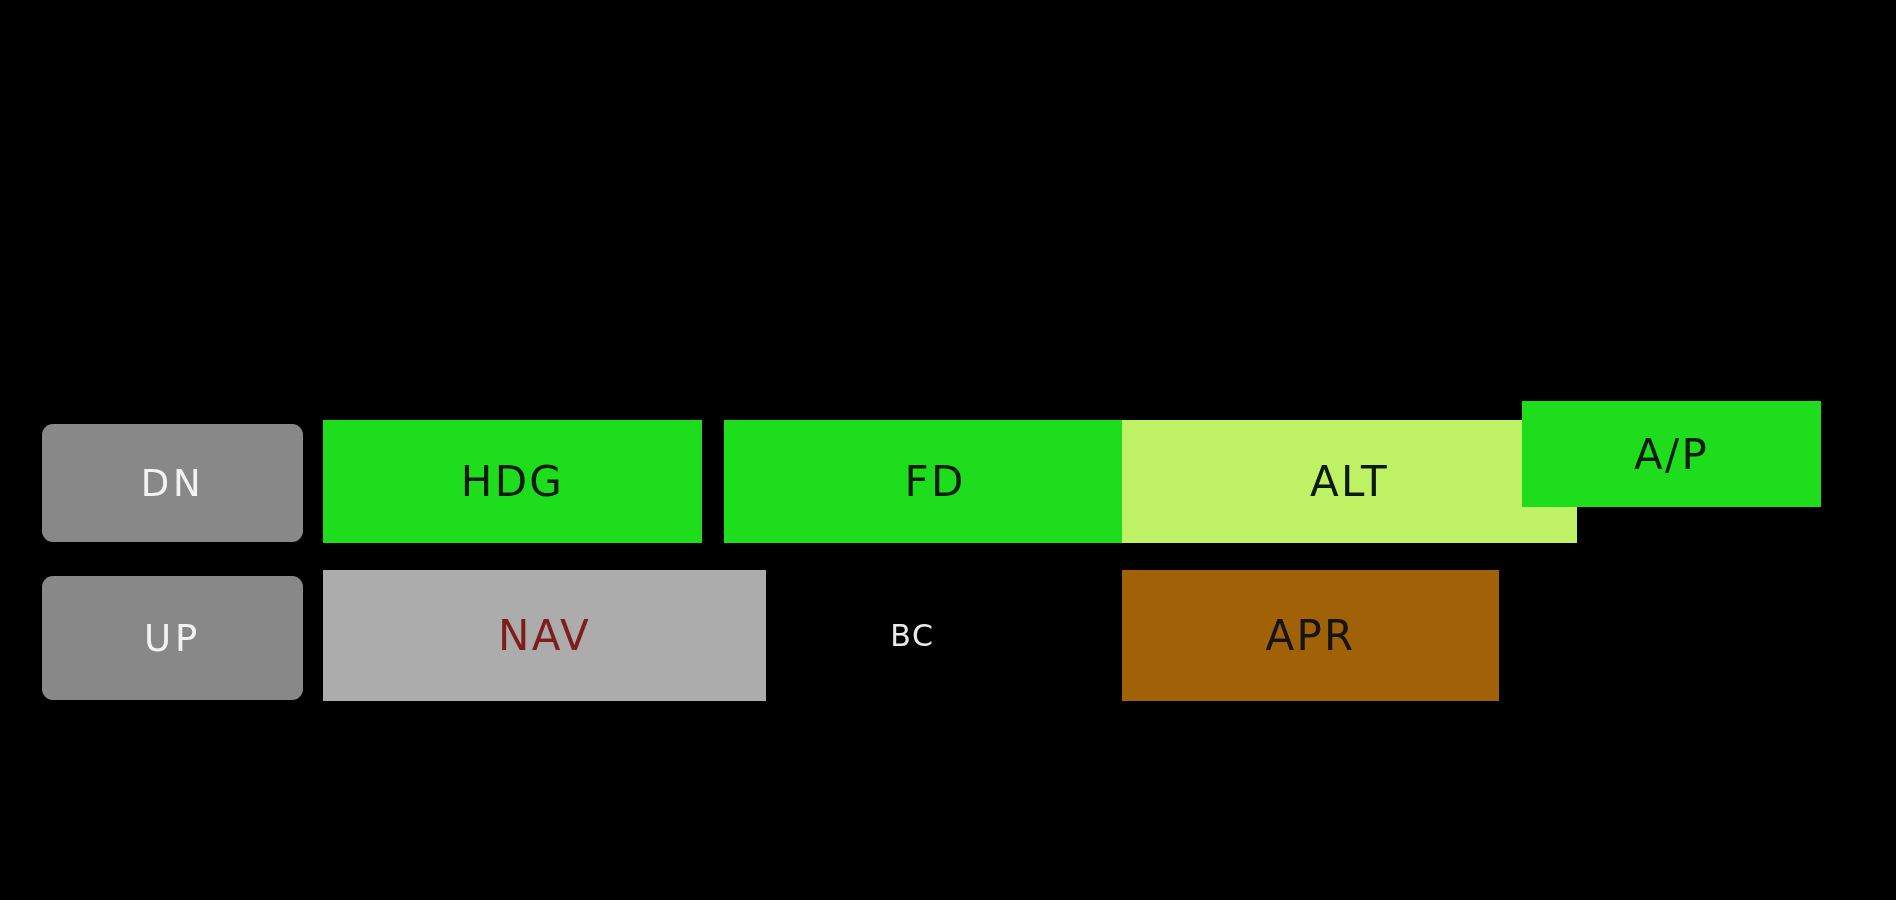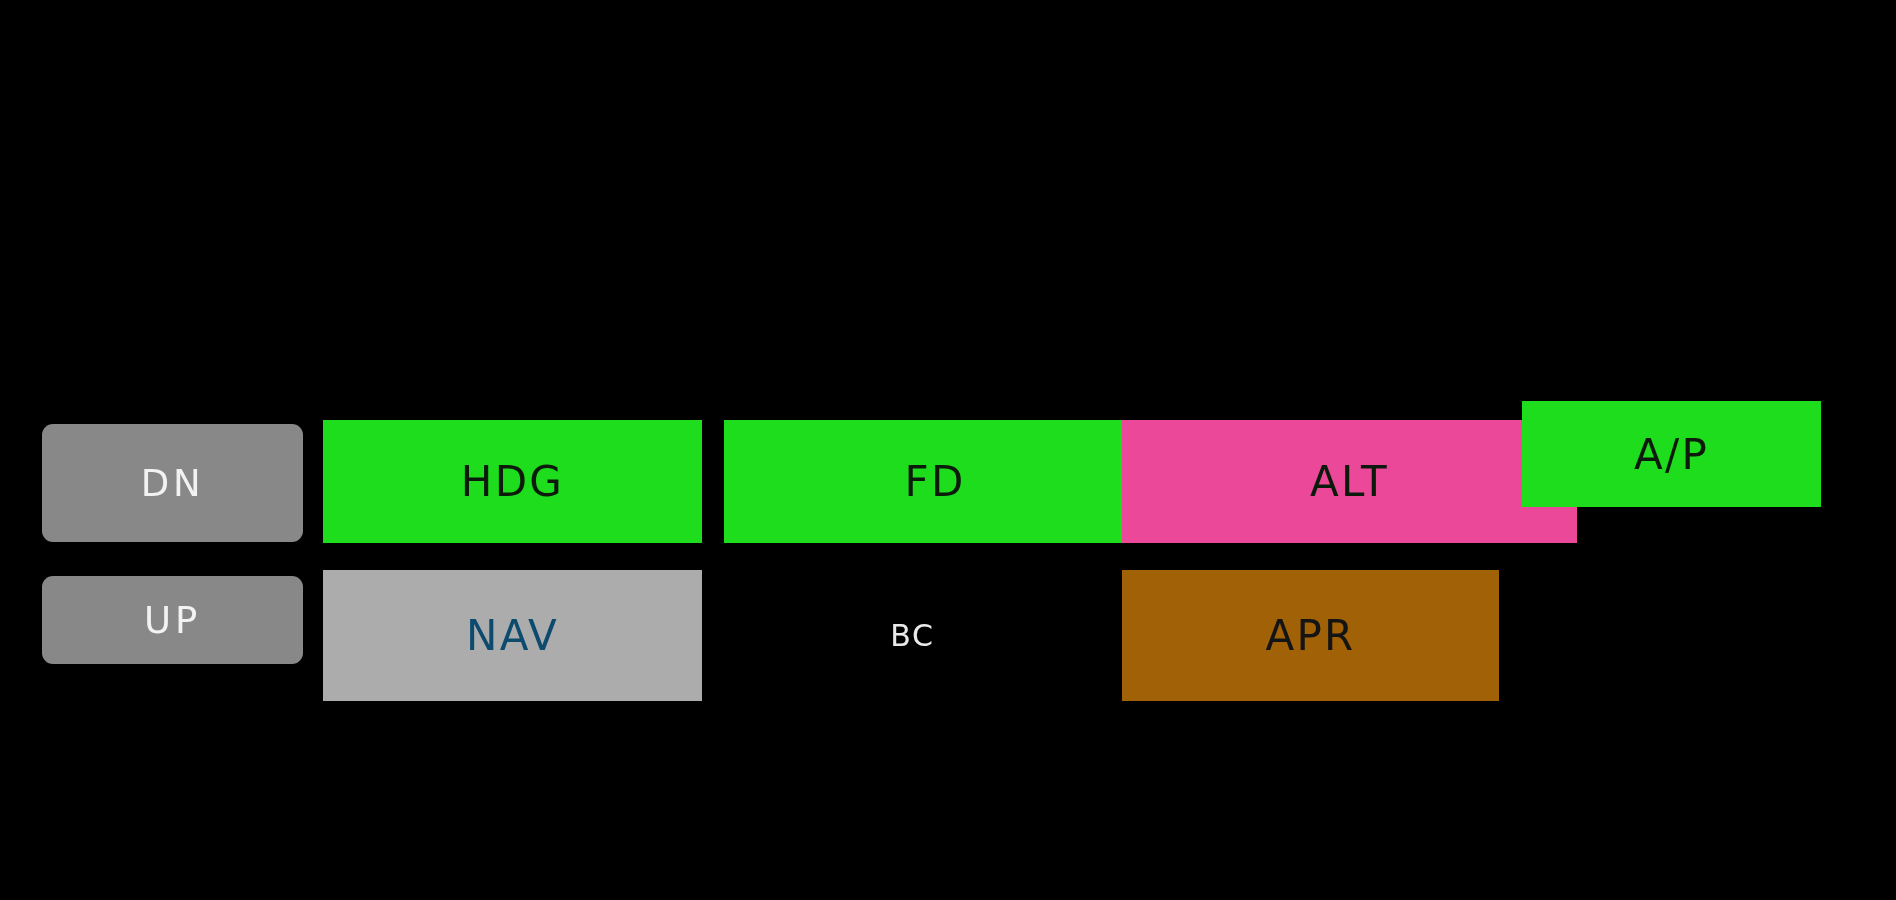--- a/index.html
+++ b/index.html
@@ -69,36 +69,36 @@
     font-weight: 400;
   }
 </style>
 </head>
 <body style="background: rgb(0, 0, 0);">
 
 <div id="panel" style="background: rgb(0, 0, 0);">
     <div class="btn pitch" style="left: 42px; top: 424px; width: 261px; height: 118px; background: rgb(136, 136, 136); color: rgb(242, 242, 242);">
       <span>DN</span>
     </div>
-    <div class="btn pitch" style="left: 42px; top: 576px; width: 261px; height: 88px; background: rgb(136, 136, 136); color: rgb(242, 242, 242);">
+    <div class="btn pitch" style="left: 42px; top: 576px; width: 261px; height: 124px; background: rgb(136, 136, 136); color: rgb(242, 242, 242);">
       <span>UP</span>
     </div>
     <div class="btn active" style="left: 323px; top: 420px; width: 379px; height: 123px; background: rgb(29, 221, 29); color: rgb(12, 26, 12);">
       <span>HDG</span>
     </div>
-    <div class="btn inactive" style="left: 323px; top: 570px; width: 379px; height: 131px; background: rgb(172, 172, 172); color: #0c4a6e;">
+    <div class="btn inactive" style="left: 323px; top: 570px; width: 443px; height: 131px; background: rgb(172, 172, 172); color: #7f1d1d;">
       <span>NAV</span>
     </div>
     <div class="btn active" style="left: 724px; top: 420px; width: 422px; height: 123px; background: rgb(29, 221, 29); color: rgb(12, 26, 12);">
       <span>FD</span>
     </div>
     <div class="btn off" style="left: 724px; top: 570px; width: 377px; height: 131px; color: rgb(234, 234, 234);">
       <span>BC</span>
     </div>
-    <div class="btn active" style="left: 1122px; top: 420px; width: 455px; height: 123px; background: #ec4899; color: rgb(12, 26, 12);">
+    <div class="btn active" style="left: 1122px; top: 420px; width: 455px; height: 123px; background: #bef264; color: rgb(12, 26, 12);">
       <span>ALT</span>
     </div>
     <div class="btn inactive" style="left: 1122px; top: 570px; width: 377px; height: 131px; background: #a16207; color: rgb(20, 20, 20);">
       <span>APR</span>
     </div>
     <div class="btn active" style="left: 1522px; top: 401px; width: 299px; height: 106px; background: rgb(29, 221, 29); color: rgb(12, 26, 12);">
       <span>A/P</span>
     </div>
   </div>
 

